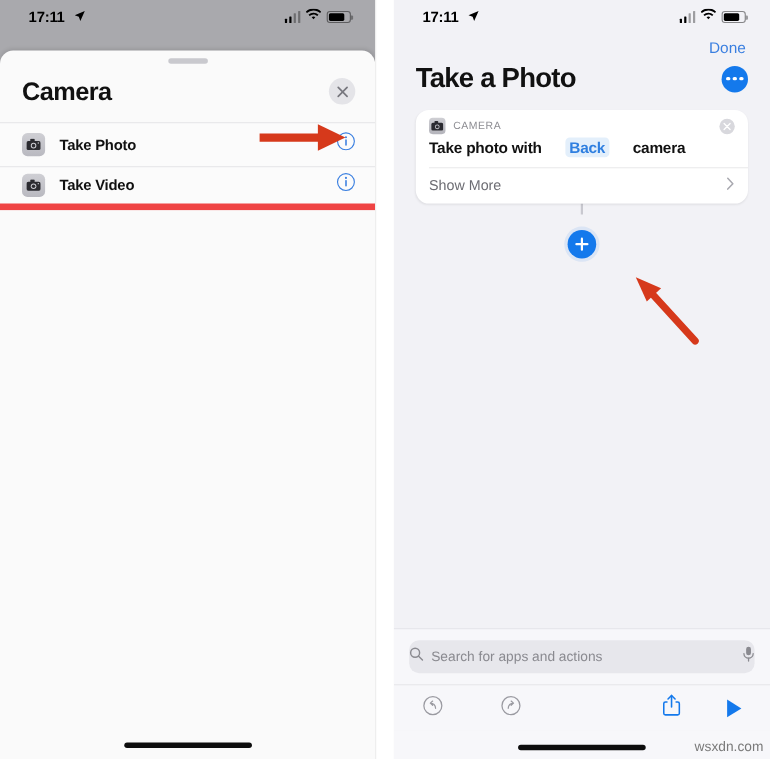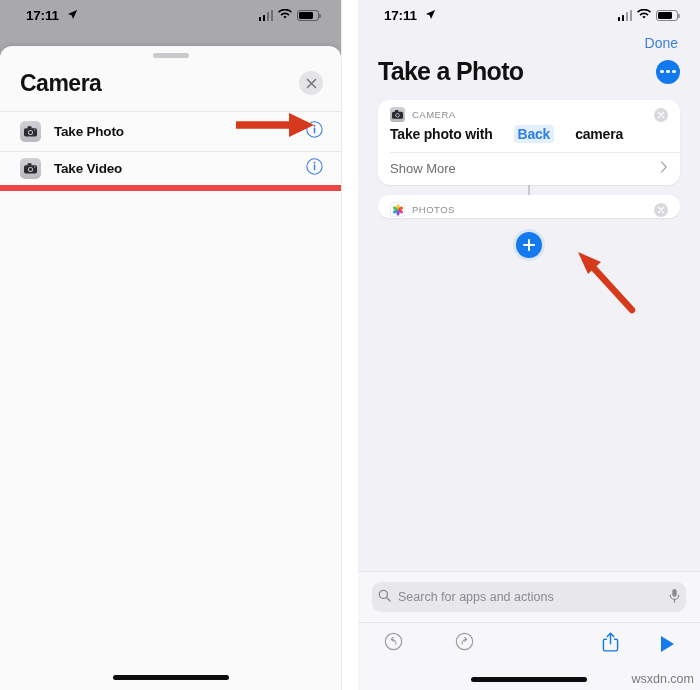--- a/index.html
+++ b/index.html
@@ -216,21 +216,21 @@
   .bottom-wrap{
     position:absolute; left:0; right:0; bottom:0;
   }
   .searchbar-row{
     padding: 10px 14px 10px 14px;
     background:#f7f7fa;
     border-top:1px solid #e6e6ea;
   }
   .searchbar{
     height: 30px; border-radius: 9px; background:#e7e7ec;
-    display:flex; align-items:center; padding: 0 6px;
+    display:flex; align-items:center; padding: 0 0;
   }
   .search-ph{
     margin-left: 7px; font-size: 12.5px; color:#8a8a90; flex:1;
   }
   .toolbar{
     height: 42px; display:flex; align-items:center;
     padding: 0 26px;
     background:#f7f7fa;
     border-top:1px solid #e6e6ea;
   }
@@ -433,40 +433,20 @@
             <svg width="8" height="12" viewBox="0 0 8 13">
                 <path d="M1.4 1.2 6.4 6.5l-5 5.3" stroke="#a9a9b0" stroke-width="1.5" fill="none" stroke-linecap="round" stroke-linejoin="round"></path>
               </svg>
           </span>
         </div>
       </div>
 
       <div class="connector"></div>
 
       <div class="card">
-        <div class="card-top">
-          <div class="card-appicon photos">
-            <svg width="12" height="12" viewBox="0 0 14 14">
-              <g transform="translate(7,7)">
-                <ellipse cx="0" cy="-3.4" rx="1.9" ry="3.2" fill="#f8c81d"></ellipse>
-                <ellipse cx="0" cy="-3.4" rx="1.9" ry="3.2" fill="#f05a28" transform="rotate(60)"></ellipse>
-                <ellipse cx="0" cy="-3.4" rx="1.9" ry="3.2" fill="#e8408a" transform="rotate(120)"></ellipse>
-                <ellipse cx="0" cy="-3.4" rx="1.9" ry="3.2" fill="#8a4fd3" transform="rotate(180)"></ellipse>
-                <ellipse cx="0" cy="-3.4" rx="1.9" ry="3.2" fill="#2f9ae0" transform="rotate(240)"></ellipse>
-                <ellipse cx="0" cy="-3.4" rx="1.9" ry="3.2" fill="#52c14b" transform="rotate(300)"></ellipse>
-              </g>
-            </svg>
-          </div>
-          <div class="card-kicker">PHOTOS</div>
-          <div class="card-x">
-            <svg width="8" height="8" viewBox="0 0 10 10">
-                <path d="M1.6 1.6 8.4 8.4M8.4 1.6 1.6 8.4" stroke="#fff" stroke-width="1.5" stroke-linecap="round"></path>
-              </svg>
-          </div>
-        </div>
       </div>
 
       <div class="plus-btn" style="position:relative;"></div>
     </div>
 
     <div class="bottom-wrap">
       <div class="searchbar-row">
         <div class="searchbar">
           <span>
             <svg width="13" height="13" viewBox="0 0 14 14">

